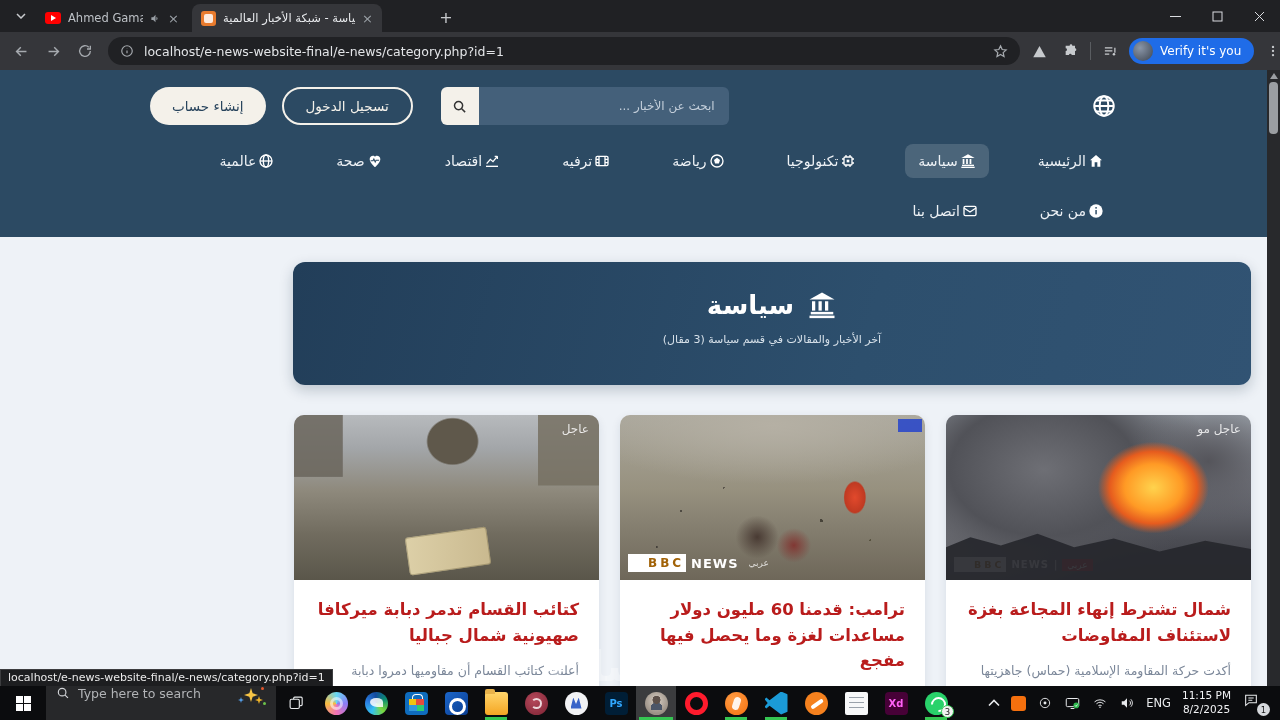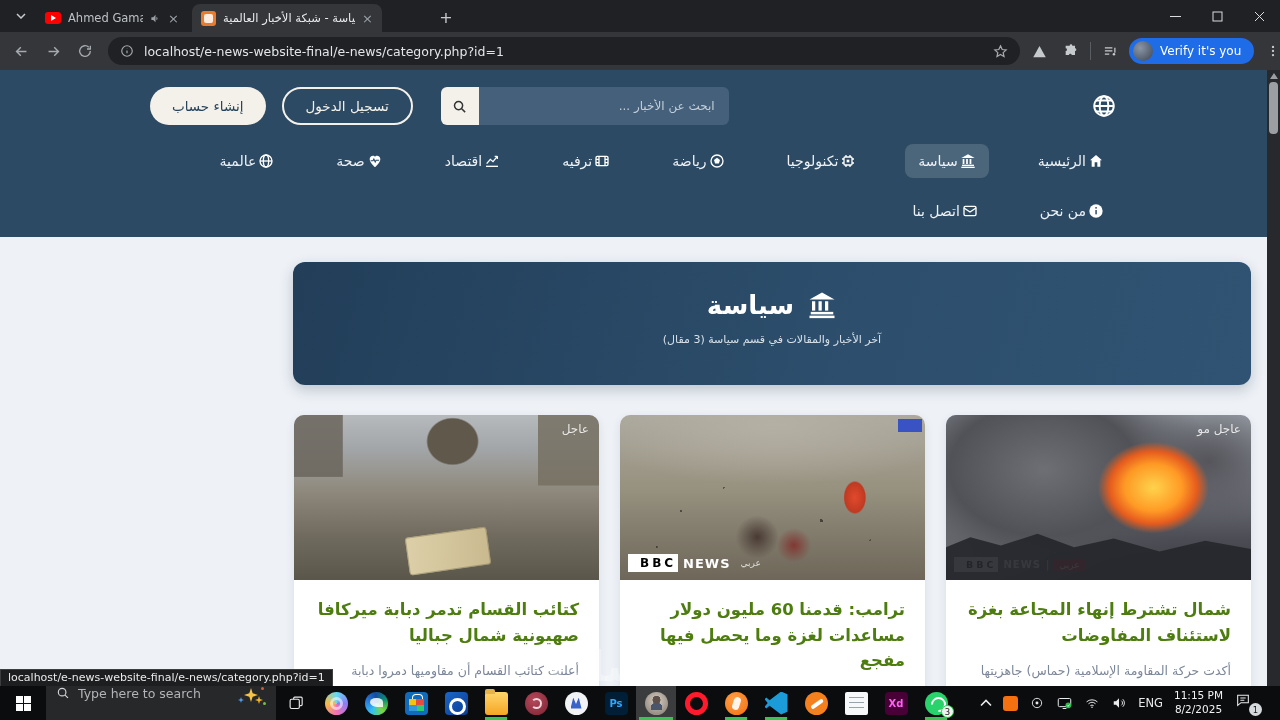--- a/index.html
+++ b/index.html
@@ -75,29 +75,29 @@
   .banner-title { margin-top:28px; font-size:26px; font-weight:bold; display:flex; justify-content:center;
                   align-items:center; gap:13px; }
   .banner-sub { margin-top:13px; font-size:11px; color:#d6e0e9; }
 
   .cards { position:absolute; top:178px; right:16px; width:958px; display:flex; gap:21px; }
   .card { width:305px; background:#fff; border-radius:10px; overflow:hidden; box-shadow:0 3px 10px rgba(20,40,70,.1); }
   .card-img { height:165px; position:relative; direction:ltr; }
   .img-overlay { position:absolute; top:7px; right:10px; color:rgba(255,255,255,.82); font-size:12px; direction:rtl; }
   .mini-chip { position:absolute; top:4px; right:3px; width:24px; height:13px; background:#2c49c9; opacity:.9; }
   .bbc { position:absolute; left:8px; bottom:8px; display:flex; align-items:center; gap:5px; }
-  .bbc-box { background:#fff; color:#000000; font-weight:bold; font-size:9.5px; letter-spacing:3px; padding:2px 2px 2px 12px; }
+  .bbc-box { background:#fff; color:#a16207; font-weight:bold; font-size:9.5px; letter-spacing:3px; padding:2px 2px 2px 20px; }
   .bbc-news { color:#fff; font-size:10px; font-weight:bold; letter-spacing:1px; }
   .bbc-sep { color:#fff; font-size:10px; }
   .bbc-lang { background:#b92025; color:#fff; font-size:9px; padding:1px 5px; }
   .bbc-lang.plain { background:none; opacity:.75; }
   .bbc.big .bbc-box { font-size:12px; } .bbc.big .bbc-news { font-size:13px; }
 
   .card-body { padding:17px 20px 10px; }
-  .card-title { color:#4d7c0f; font-size:16.5px; font-weight:bold; line-height:1.55; margin-bottom:12px; }
+  .card-title { color:#b91c1c; font-size:16.5px; font-weight:bold; line-height:1.55; margin-bottom:12px; }
   .card-excerpt { color:#7b8799; font-size:12.5px; line-height:1.75; }
 
   
   .img-hamas { background:
       radial-gradient(75px 62px at 68% 44%, #ffd34d 0%, #ff9a25 38%, #e65c1e 58%, rgba(70,60,60,0) 74%),
       radial-gradient(120px 90px at 86% 28%, #55555b 0%, rgba(86,86,92,0) 70%),
       radial-gradient(170px 120px at 32% 33%, #6e6f75 0%, #515258 55%, rgba(0,0,0,0) 100%),
       radial-gradient(210px 150px at 8% 58%, #85868c 0%, rgba(0,0,0,0) 72%),
       linear-gradient(180deg,#9aa0a8 0%,#72747c 42%,#4b4c53 76%,#3c3d43 100%); }
   .img-hamas::after { content:""; position:absolute; left:0; right:0; bottom:0; height:36%;
@@ -202,21 +202,21 @@
   .ic-notepad::after { content:""; position:absolute; left:4px; top:5px; width:15px; height:12px;
       background:repeating-linear-gradient(#9aa2ab 0 1.5px,transparent 1.5px 5px); }
   .ic-xd { background:#470137; color:#ff61f6; font-size:10px; font-weight:bold;
            display:flex; align-items:center; justify-content:center; }
   .ic-wa { border-radius:50%; background:#29d26a; }
   .ic-wa::after { content:""; position:absolute; left:6px; top:5px; width:11px; height:11px;
                   border:2.5px solid #fff; border-radius:50%; border-bottom-color:transparent; transform:rotate(45deg); }
   .wa-badge { position:absolute; right:2px; bottom:2px; width:13px; height:13px; border-radius:50%;
               background:#f1f1f1; border:1.5px solid #35c552; color:#222; font-size:8.5px;
               display:flex; align-items:center; justify-content:center; }
-  .tray { margin-left:auto; display:flex; align-items:center; gap:11px; padding-right:20px; color:#e8eaec; }
+  .tray { margin-left:auto; display:flex; align-items:center; gap:11px; padding-right:12px; color:#e8eaec; }
   .tray-ic { display:flex; align-items:center; justify-content:center; }
   .tray-xampp { width:15px; height:15px; border-radius:3px; background:#f5700e; }
   .clock { text-align:center; font-size:10.5px; line-height:1.3; color:#f2f3f5; }
   .bell-wrap { position:relative; width:26px; height:22px; }
   .bell-badge { position:absolute; right:-2px; bottom:-2px; width:13px; height:13px; border-radius:50%;
                 background:#d7dadd; color:#1a1a1a; font-size:8.5px; display:flex; align-items:center; justify-content:center; }
 </style>
 </head>
 <body>
 

